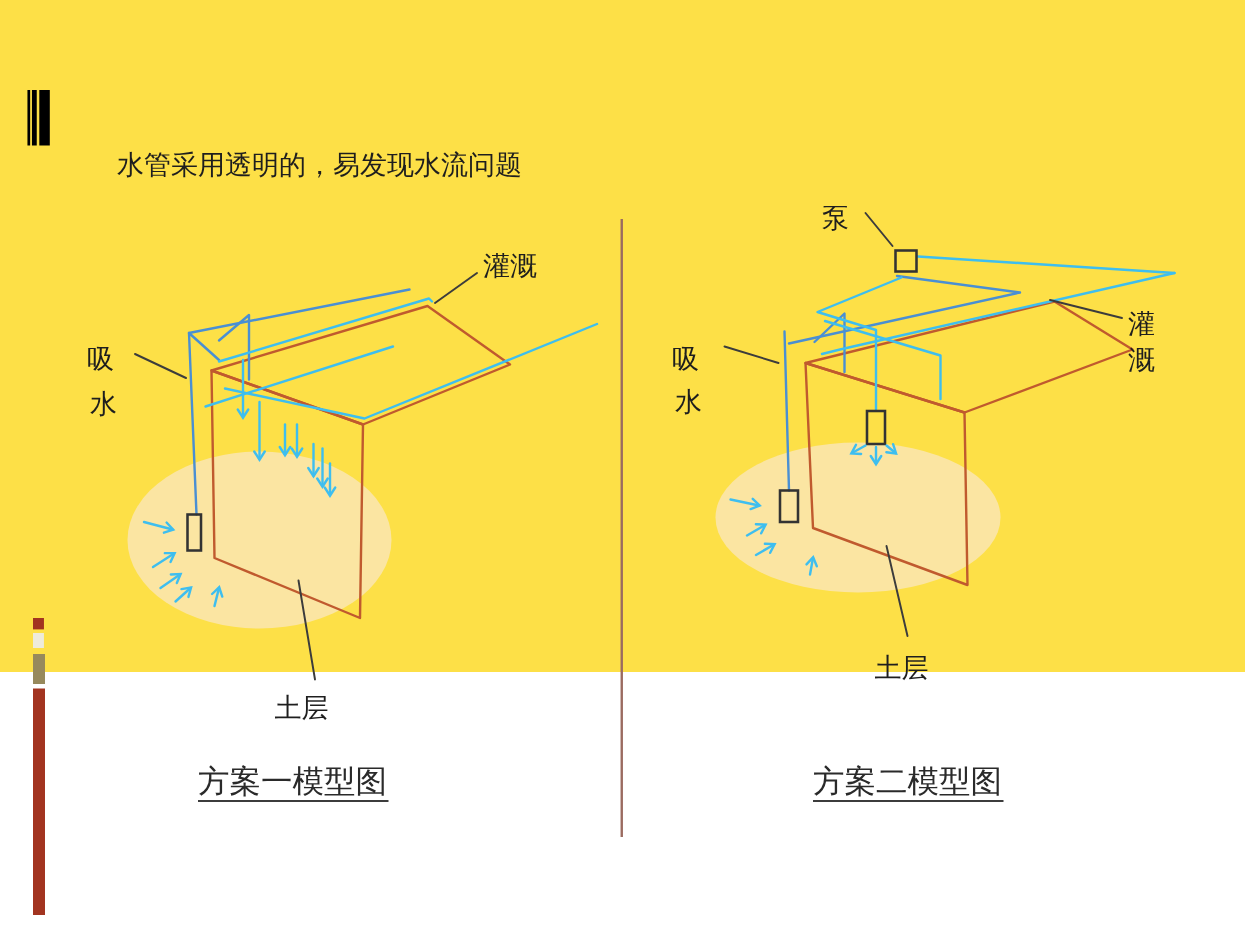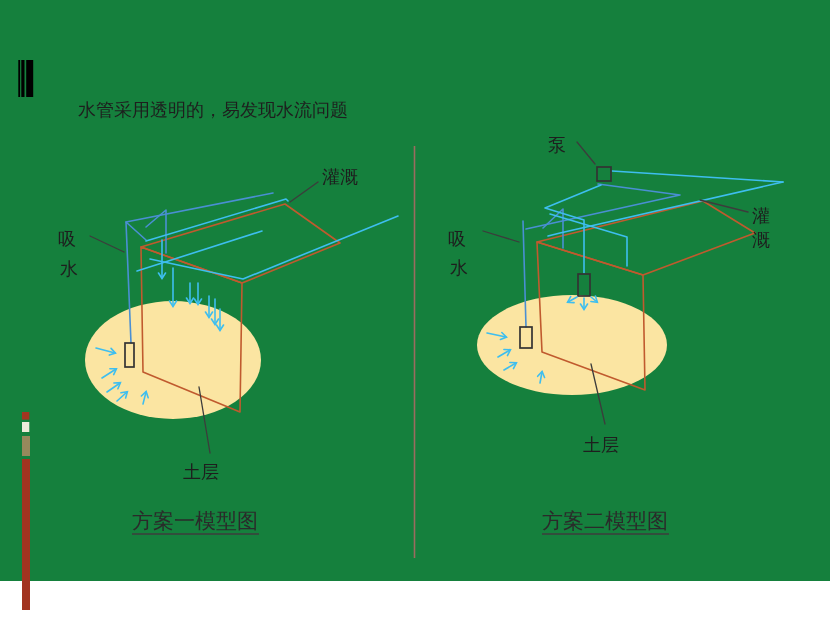--- a/index.html
+++ b/index.html
@@ -1,17 +1,17 @@
 <!DOCTYPE html>
 <html><head>
 <meta charset="utf-8">
 <style>
   html,body{margin:0;padding:0;background:#ffffff;}
   body{width:830px;height:624px;overflow:hidden;font-family:"Liberation Serif","DejaVu Serif",serif;}
-  .canvas{position:relative;width:830px;height:581px;background:#15803d;}
+  .canvas{position:relative;width:830px;height:448px;background:#fde047;}
   svg{display:block;}
   text{fill:#1e1e1e;font-family:"Liberation Serif","DejaVu Serif",serif;}
   .title-text{font-size:18px;}
   .label-text{font-size:18px;}
   .caption-text{font-size:21px;fill:#2a2a2a;}
   .pipe-c{stroke:#3EBEEF;stroke-width:1.6;fill:none;stroke-linecap:round;stroke-linejoin:round;}
   .pipe-d{stroke:#4A8FD3;stroke-width:1.6;fill:none;stroke-linecap:round;stroke-linejoin:round;}
   .frame-o{stroke:#C05A2E;stroke-width:1.6;fill:none;stroke-linejoin:round;}
   .ptr{stroke:#3c3c3c;stroke-width:1.3;fill:none;stroke-linecap:round;}
   .boxy{stroke:#333333;stroke-width:1.7;fill:none;}

